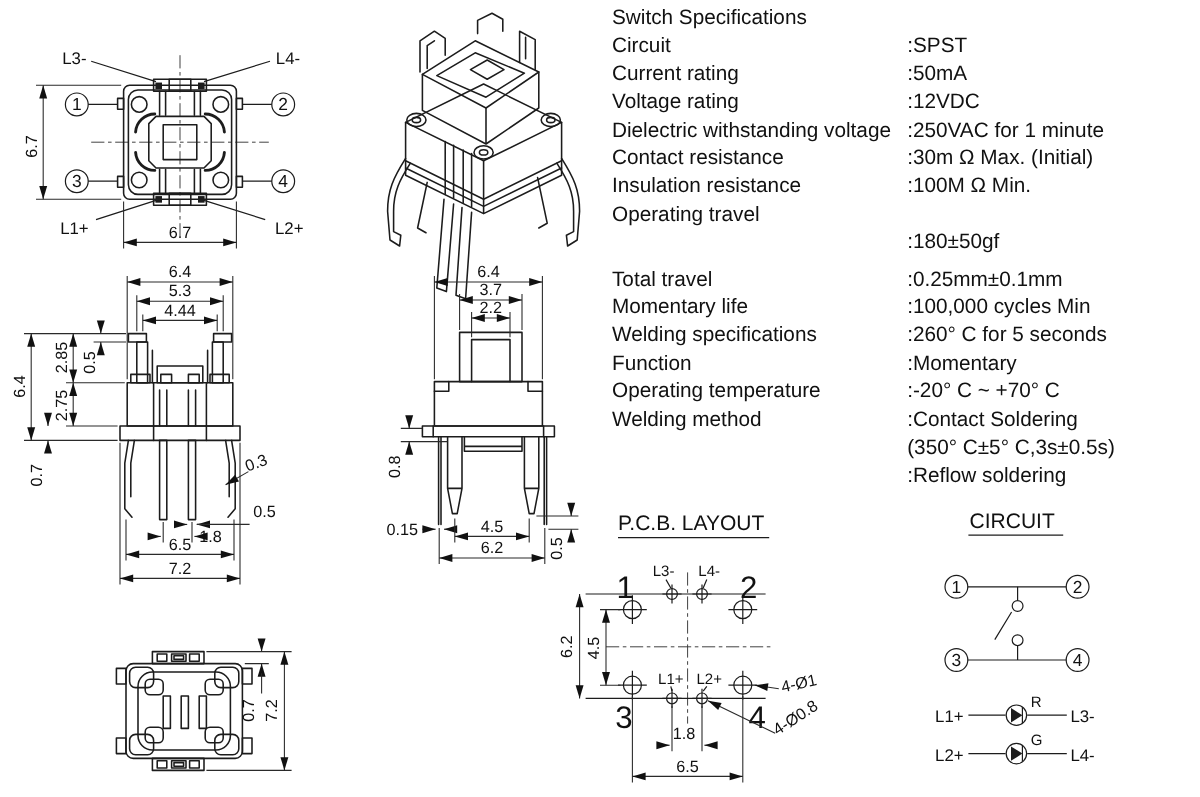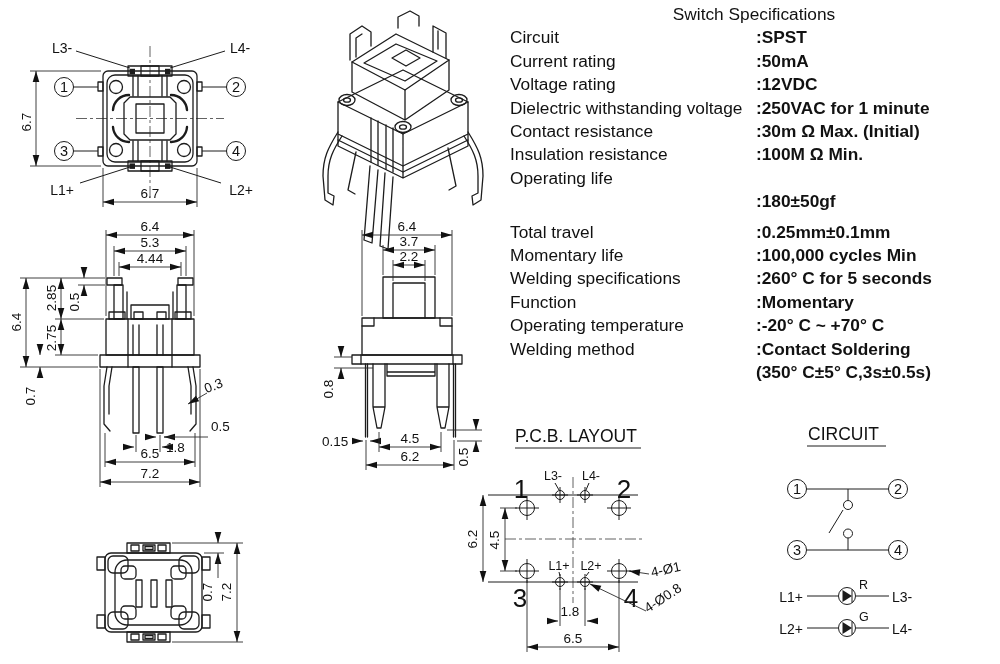--- a/index.html
+++ b/index.html
@@ -15,24 +15,24 @@
   .blk{fill:#1c1c1c;stroke:none;}
   text{fill:#111;}
   .dimtext{font-size:13.5px;}
   .pinnum{font-size:14.5px;}
   .bignum{font-size:26px;}
   .lbl12{font-size:12.5px;}
   .lbl14{font-size:14px;}
   .titletext{font-size:17.5px;}
   
   .specs{position:absolute;left:510px;top:3px;width:488px;font-size:17.3px;line-height:23.4px;}
-  .spec-title{white-space:nowrap;text-align:center;}
+  .spec-title{white-space:nowrap;}
   .spec-row{display:flex;}
   .spec-row .lbl{width:246px;flex:none;white-space:nowrap;}
-  .spec-row .val{flex:1;white-space:nowrap;font-weight:bold;}
+  .spec-row .val{flex:1;white-space:nowrap;}
   .spec-row.gap{margin-top:7px;justify-content:space-between;}
 </style>
 </head>
 <body>
 
 <div class="stage">
 
   <svg width="0" height="0" style="position:absolute" aria-hidden="true">
     <defs>
       <marker id="ar" markerUnits="userSpaceOnUse" markerWidth="14" markerHeight="10" refX="12.5" refY="5" orient="auto-start-reverse">
@@ -388,21 +388,21 @@
       </div>
     <div class="spec-row">
         <span class="lbl">Contact resistance</span>
         <span class="val">:30m Ω  Max. (Initial)</span>
       </div>
     <div class="spec-row">
         <span class="lbl">Insulation resistance</span>
         <span class="val">:100M Ω  Min.</span>
       </div>
     <div class="spec-row">
-        <span class="lbl">Operating life</span>
+        <span class="lbl">Operating travel</span>
       </div>
     <div class="spec-row">
         <span class="lbl"></span>
         <span class="val">:180±50gf</span>
       </div>
     <div class="spec-row gap">
         <span class="lbl">Total travel</span>
         <span class="val">:0.25mm±0.1mm</span>
       </div>
     <div class="spec-row">
@@ -422,15 +422,19 @@
         <span class="val">:-20° C ~ +70° C</span>
       </div>
     <div class="spec-row">
         <span class="lbl">Welding method</span>
         <span class="val">:Contact Soldering</span>
       </div>
     <div class="spec-row">
         <span class="lbl"></span>
         <span class="val">(350° C±5° C,3s±0.5s)</span>
       </div>
+    <div class="spec-row">
+        <span class="lbl"></span>
+        <span class="val">:Reflow soldering</span>
+      </div>
   </div>
 
 </div>
 
 </body></html>

